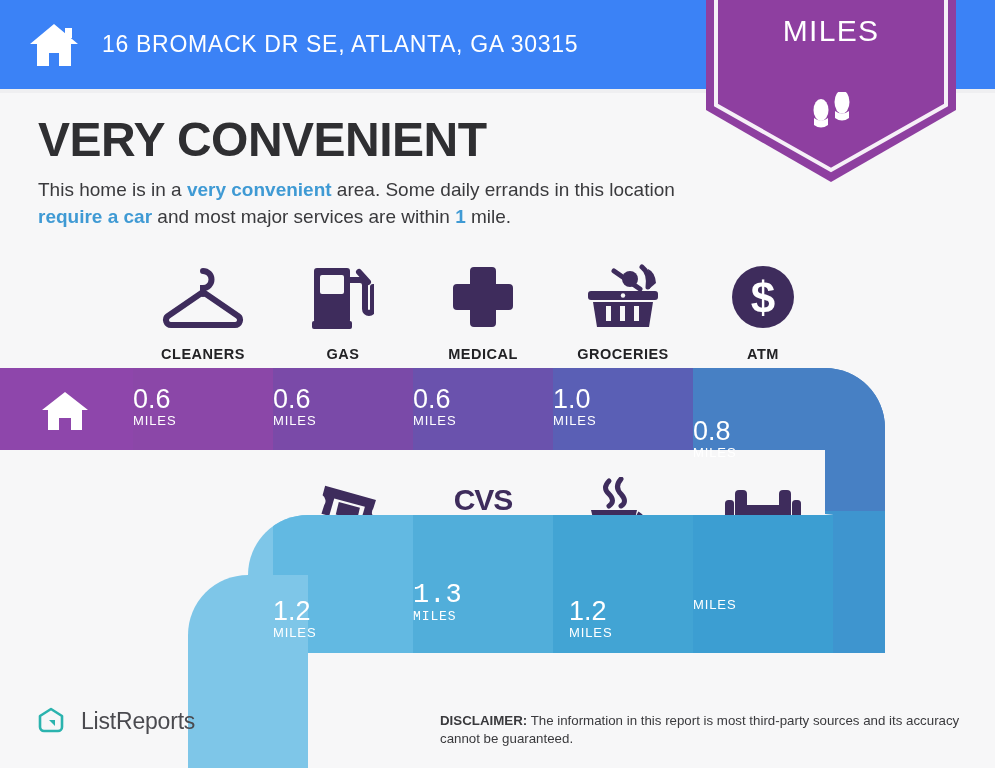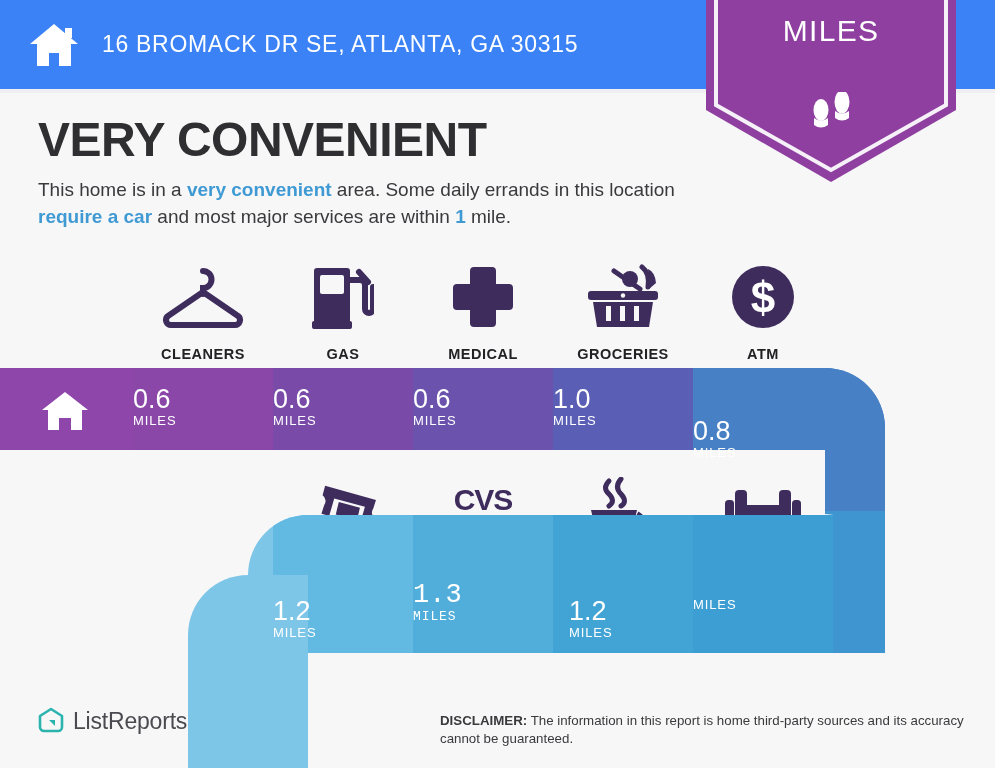--- a/index.html
+++ b/index.html
@@ -150,21 +150,21 @@
     left: 40px; top: 25px;
     width: 50px; height: 42px;
   }
 
   
   .logo {
     position: absolute;
     left: 38px; top: 707px;
     display: flex;
     align-items: center;
-    gap: 9px;
+    gap: 17px;
   }
   .logo-text {
     font-size: 23px;
     color: #4a4a4f;
     letter-spacing: -0.2px;
   }
   .disclaimer {
     position: absolute;
     left: 440px; top: 712px;
     width: 545px;
@@ -416,16 +416,16 @@
 
   <div class="logo">
     <svg width="26" height="28" viewBox="0 0 26 28">
       <path d="M13 2 L24 9 L24 20 a4 4 0 0 1 -4 4 L6 24 a4 4 0 0 1 -4 -4 L2 9 Z" fill="none" stroke="#2bb3ae" stroke-width="2.6" stroke-linejoin="round"></path>
       <path d="M11 13 l6 0 l0 6 Z" fill="#2bb3ae"></path>
     </svg>
     <span class="logo-text">ListReports</span>
   </div>
 
   <div class="disclaimer">
-    <b>DISCLAIMER:</b><span> The information in this report is home third-party sources and its accuracy cannot be guaranteed.</span>
+    <b>DISCLAIMER:</b><span> The information in this report is most third-party sources and its accuracy cannot be guaranteed.</span>
   </div>
 
 </div>
 
 </body></html>

